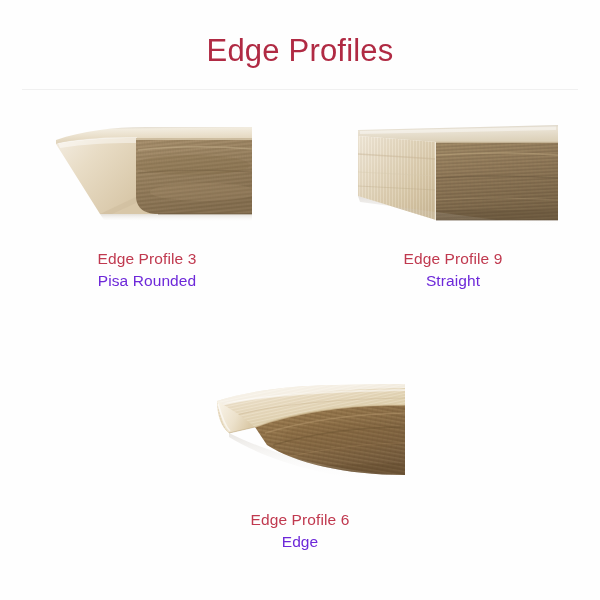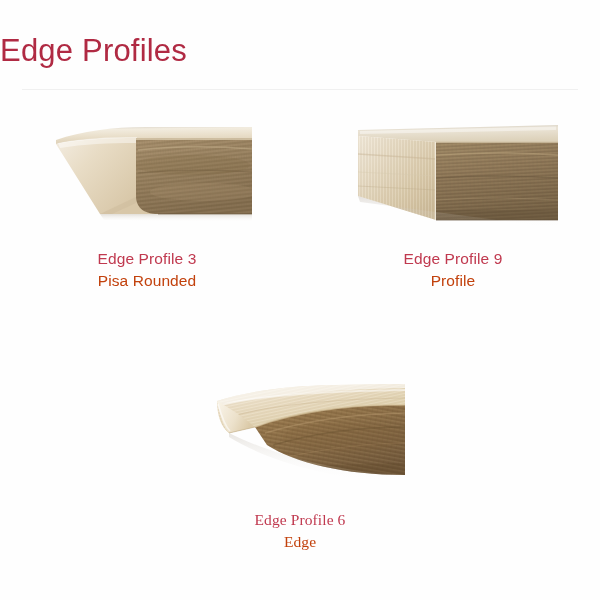--- a/index.html
+++ b/index.html
@@ -19,20 +19,21 @@
     background: #fefefe;
     overflow: hidden;
   }
 
   
   .page-title {
     position: absolute;
     top: 32px;
     left: 0;
     width: 600px;
+    text-align: center;
     font-size: 31px;
     font-weight: 400;
     letter-spacing: 0.2px;
     color: #b02a43;
     line-height: 1.2;
   }
   .title-divider {
     position: absolute;
     top: 89px;
     left: 22px;
@@ -47,21 +48,21 @@
     top: 110px;
     left: 0;
     width: 600px;
   }
   .row {
     display: flex;
     width: 600px;
     gap: 12px;
   }
   .row-1 { justify-content: flex-start; }
-  .row-2 { justify-content: center; font-family: Liberation Serif, serif; }
+  .row-2 { justify-content: center; }
 
   .card {
     width: 300px;
     display: flex;
     flex-direction: column;
     align-items: center;
   }
   .card-figure {
     width: 210px;
     height: 132px;
@@ -76,21 +77,21 @@
     display: block;
     font-size: 15.5px;
     font-weight: 400;
     color: #c0394f;
     letter-spacing: 0.1px;
   }
   .profile-name {
     display: block;
     font-size: 15.5px;
     font-weight: 400;
-    color: #c2410c;
+    color: #6d28d9;
     letter-spacing: 0.1px;
   }
   .row-spacer { height: 78px; }
 </style>
 </head>
 <body>
 
 <div id="page">
 
   <div class="page-title">Edge Profiles</div>
@@ -232,21 +233,21 @@
             <rect x="88" y="100" width="122" height="10" fill="#5d4c35" opacity="0.30"></rect>
           </g>
           <path d="M88 32 L210 32" stroke="#d7c9ad" stroke-width="1.8" opacity="0.7"></path>
           <path d="M88 110 L210 110" stroke="#60503a" stroke-width="1.6" opacity="0.5"></path>
 
           <path d="M10 86 L88 110 L210 110 L210 118 L12 92 Z" fill="url(#p4shadow)"></path>
         </svg>
 
         <div class="card-caption">
           <span class="profile-code">Edge Profile 9</span>
-          <span class="profile-name">Profile</span>
+          <span class="profile-name">Straight</span>
         </div>
       </div>
     </div>
 
     <div class="row-spacer"></div>
 
     <div class="row row-2">
 
       <div class="card">
         <svg class="card-figure" viewBox="0 0 210 132">

